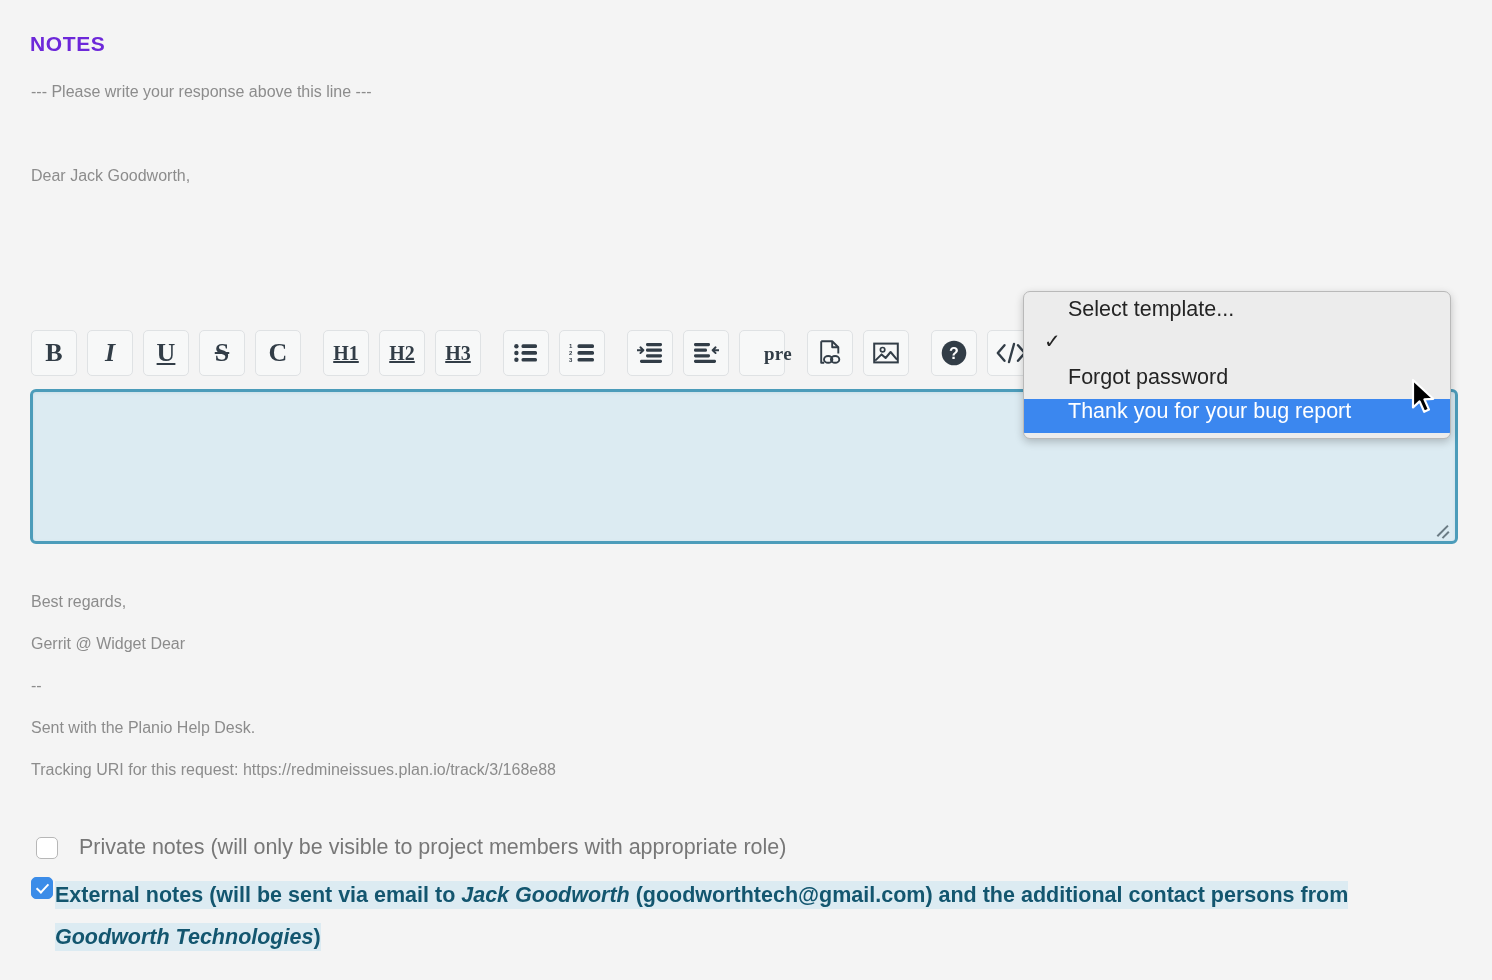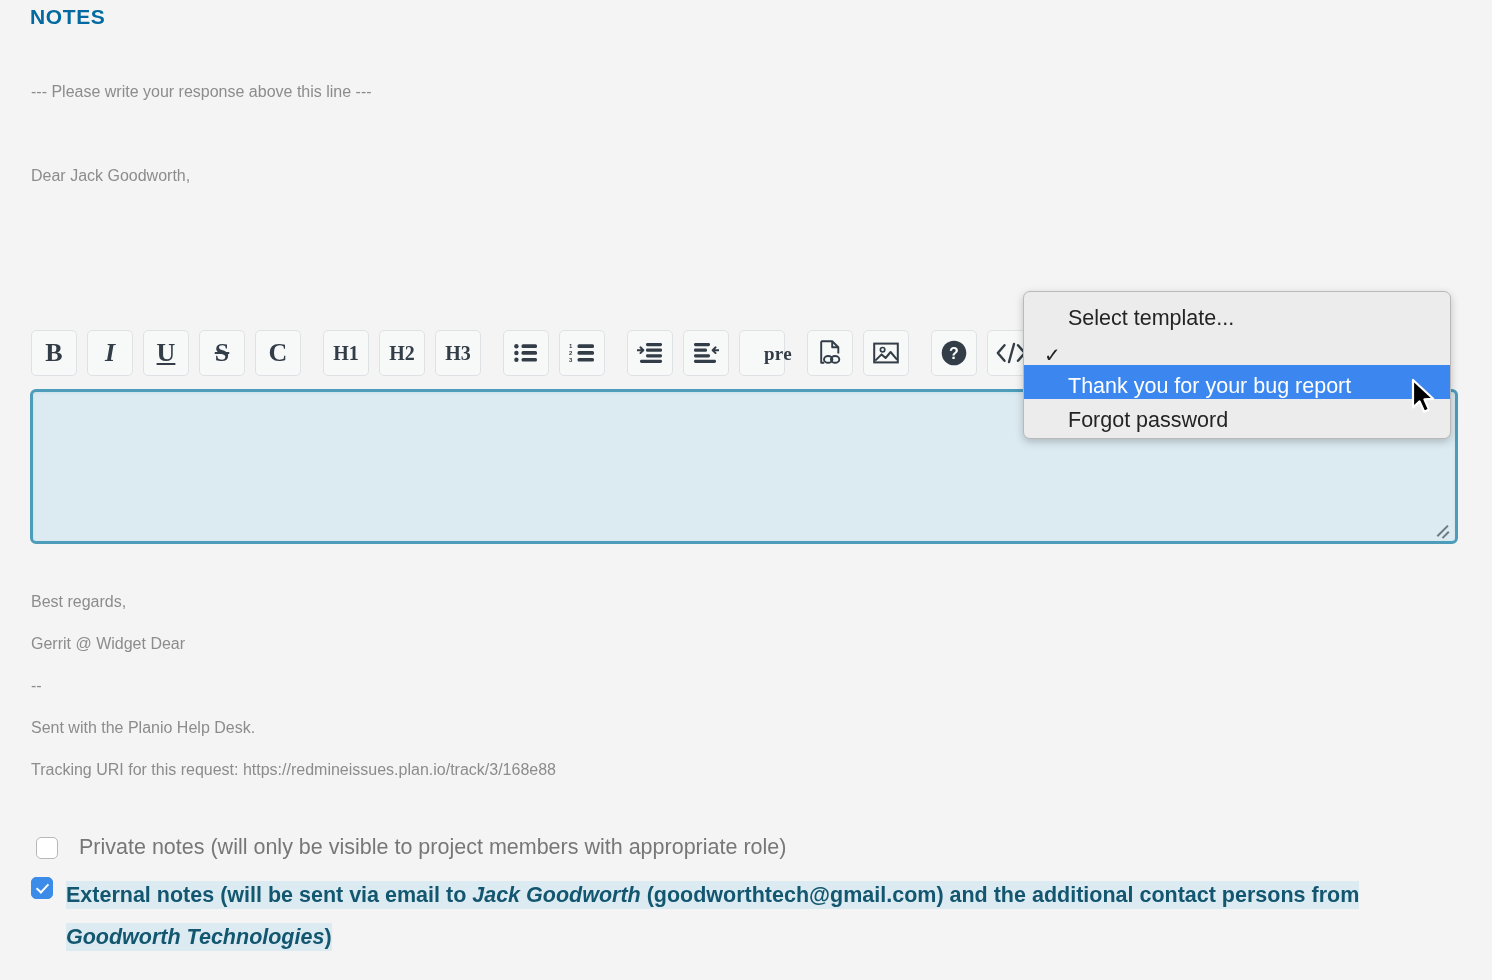--- a/index.html
+++ b/index.html
@@ -18,25 +18,25 @@
 
   .page {
     position: absolute;
     inset: 0;
   }
 
   
   .notes-heading {
     position: absolute;
     left: 30px;
-    top: 5px;
+    top: 32px;
     font-size: 21px;
     font-weight: bold;
     letter-spacing: 0.6px;
-    color: #0369a1;
+    color: #6d28d9;
   }
 
   
   .body-text {
     position: absolute;
     left: 31px;
     top: 84px;
     width: 1200px;
     color: #8c8c8c;
     font-size: 16px;
@@ -83,20 +83,21 @@
     line-height: 1;
   }
   .tb-btn .glyph-serif.ital { font-style: italic; }
   .tb-btn .glyph-serif.und { text-decoration: underline; text-underline-offset: 2px; }
   .tb-btn .glyph-serif.strk { text-decoration: line-through; }
   .tb-btn .glyph-h {
     font-family: "Liberation Serif", serif;
     font-size: 20px;
     font-weight: bold;
     line-height: 1;
+    text-decoration: underline;
   }
   .tb-btn .glyph-pre {
     font-family: "Liberation Serif", serif;
     font-size: 19px;
     font-weight: bold;
     line-height: 1;
     letter-spacing: 0.3px;
     margin-left: 32px;
   }
   .tb-btn svg { display: block; }
@@ -141,21 +142,21 @@
     border: 1px solid #b9b9b9;
     border-radius: 7px;
     box-shadow: 0 3px 9px rgba(0,0,0,0.22);
     padding: 5px 0 5px 0;
     z-index: 40;
     overflow: hidden;
   }
   .tm-item {
     height: 34px;
     display: flex;
-    align-items: flex-end;
+    align-items: flex-start;
     font-size: 21.5px;
     color: #242424;
     padding-left: 20px;
     cursor: default;
     white-space: nowrap;
   }
   .tm-item.selected {
     background: #3b87ef;
     color: #ffffff;
   }
@@ -216,21 +217,21 @@
     border-width: 0 2.4px 2.4px 0;
     transform: rotate(43deg);
   }
   .cb-label-private {
     margin-left: 21px;
     font-size: 21.5px;
     color: #777777;
     line-height: 26px;
   }
   .cb-label-external {
-    margin-left: 13px;
+    margin-left: 2px;
     font-size: 21.5px;
     font-weight: bold;
     color: #13566f;
     line-height: 42px;
     max-width: 1360px;
   }
   .hl {
     background: #dcebf2;
     box-decoration-break: clone;
     -webkit-box-decoration-break: clone;
@@ -404,27 +405,27 @@
   </div>
 
   <div class="template-menu">
     <div class="tm-item">
       <span class="tm-check"></span>
       <span class="tm-label">Select template...</span>
     </div>
     <div class="tm-item">
       <span class="tm-check">✓</span>
     </div>
+    <div class="tm-item">
+      <span class="tm-check"></span>
+      <span class="tm-label">Forgot password</span>
+    </div>
     <div class="tm-item selected">
       <span class="tm-check"></span>
       <span class="tm-label">Thank you for your bug report</span>
-    </div>
-    <div class="tm-item">
-      <span class="tm-check"></span>
-      <span class="tm-label">Forgot password</span>
     </div>
   </div>
 
   <div class="cursor">
     <svg width="26" height="38" viewBox="0 0 26 38">
       <path d="M2 2 L2 29.5 L8.6 23.4 L13.2 33.8 L18.0 31.6 L13.4 21.4 L22.2 20.8 Z" fill="#000000" stroke="#ffffff" stroke-width="2.2" stroke-linejoin="round"></path>
     </svg>
   </div>
 
 </div>

